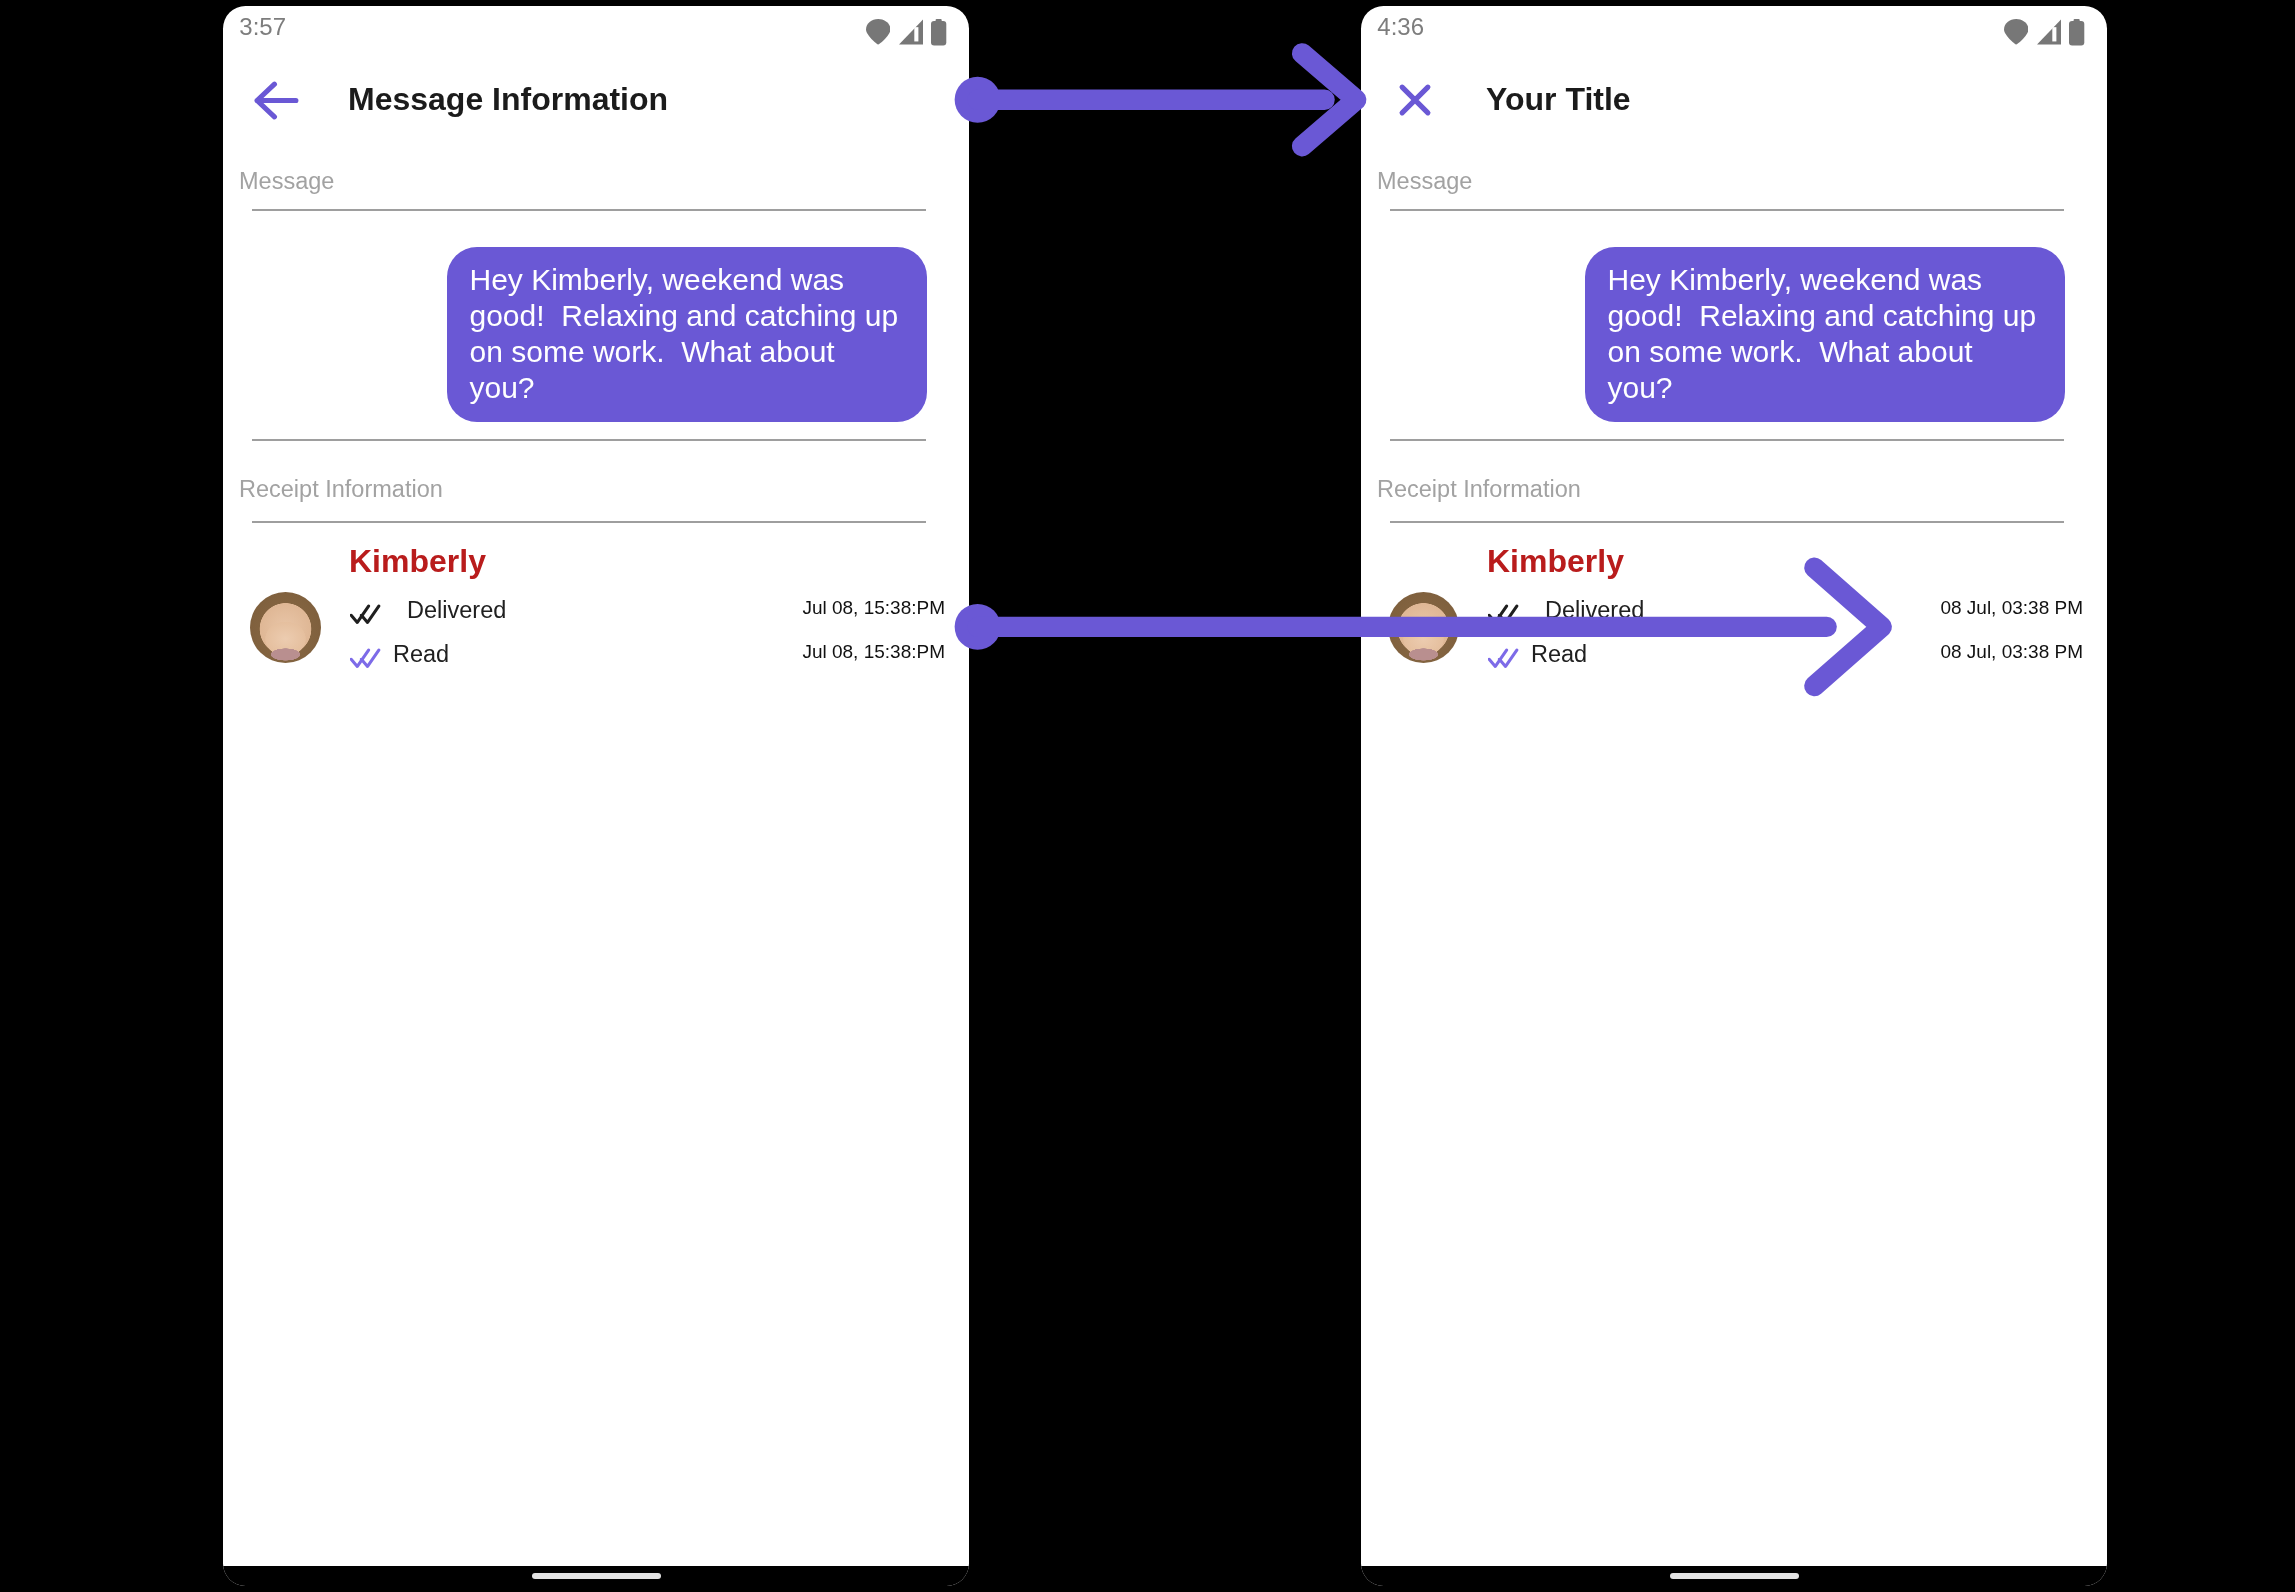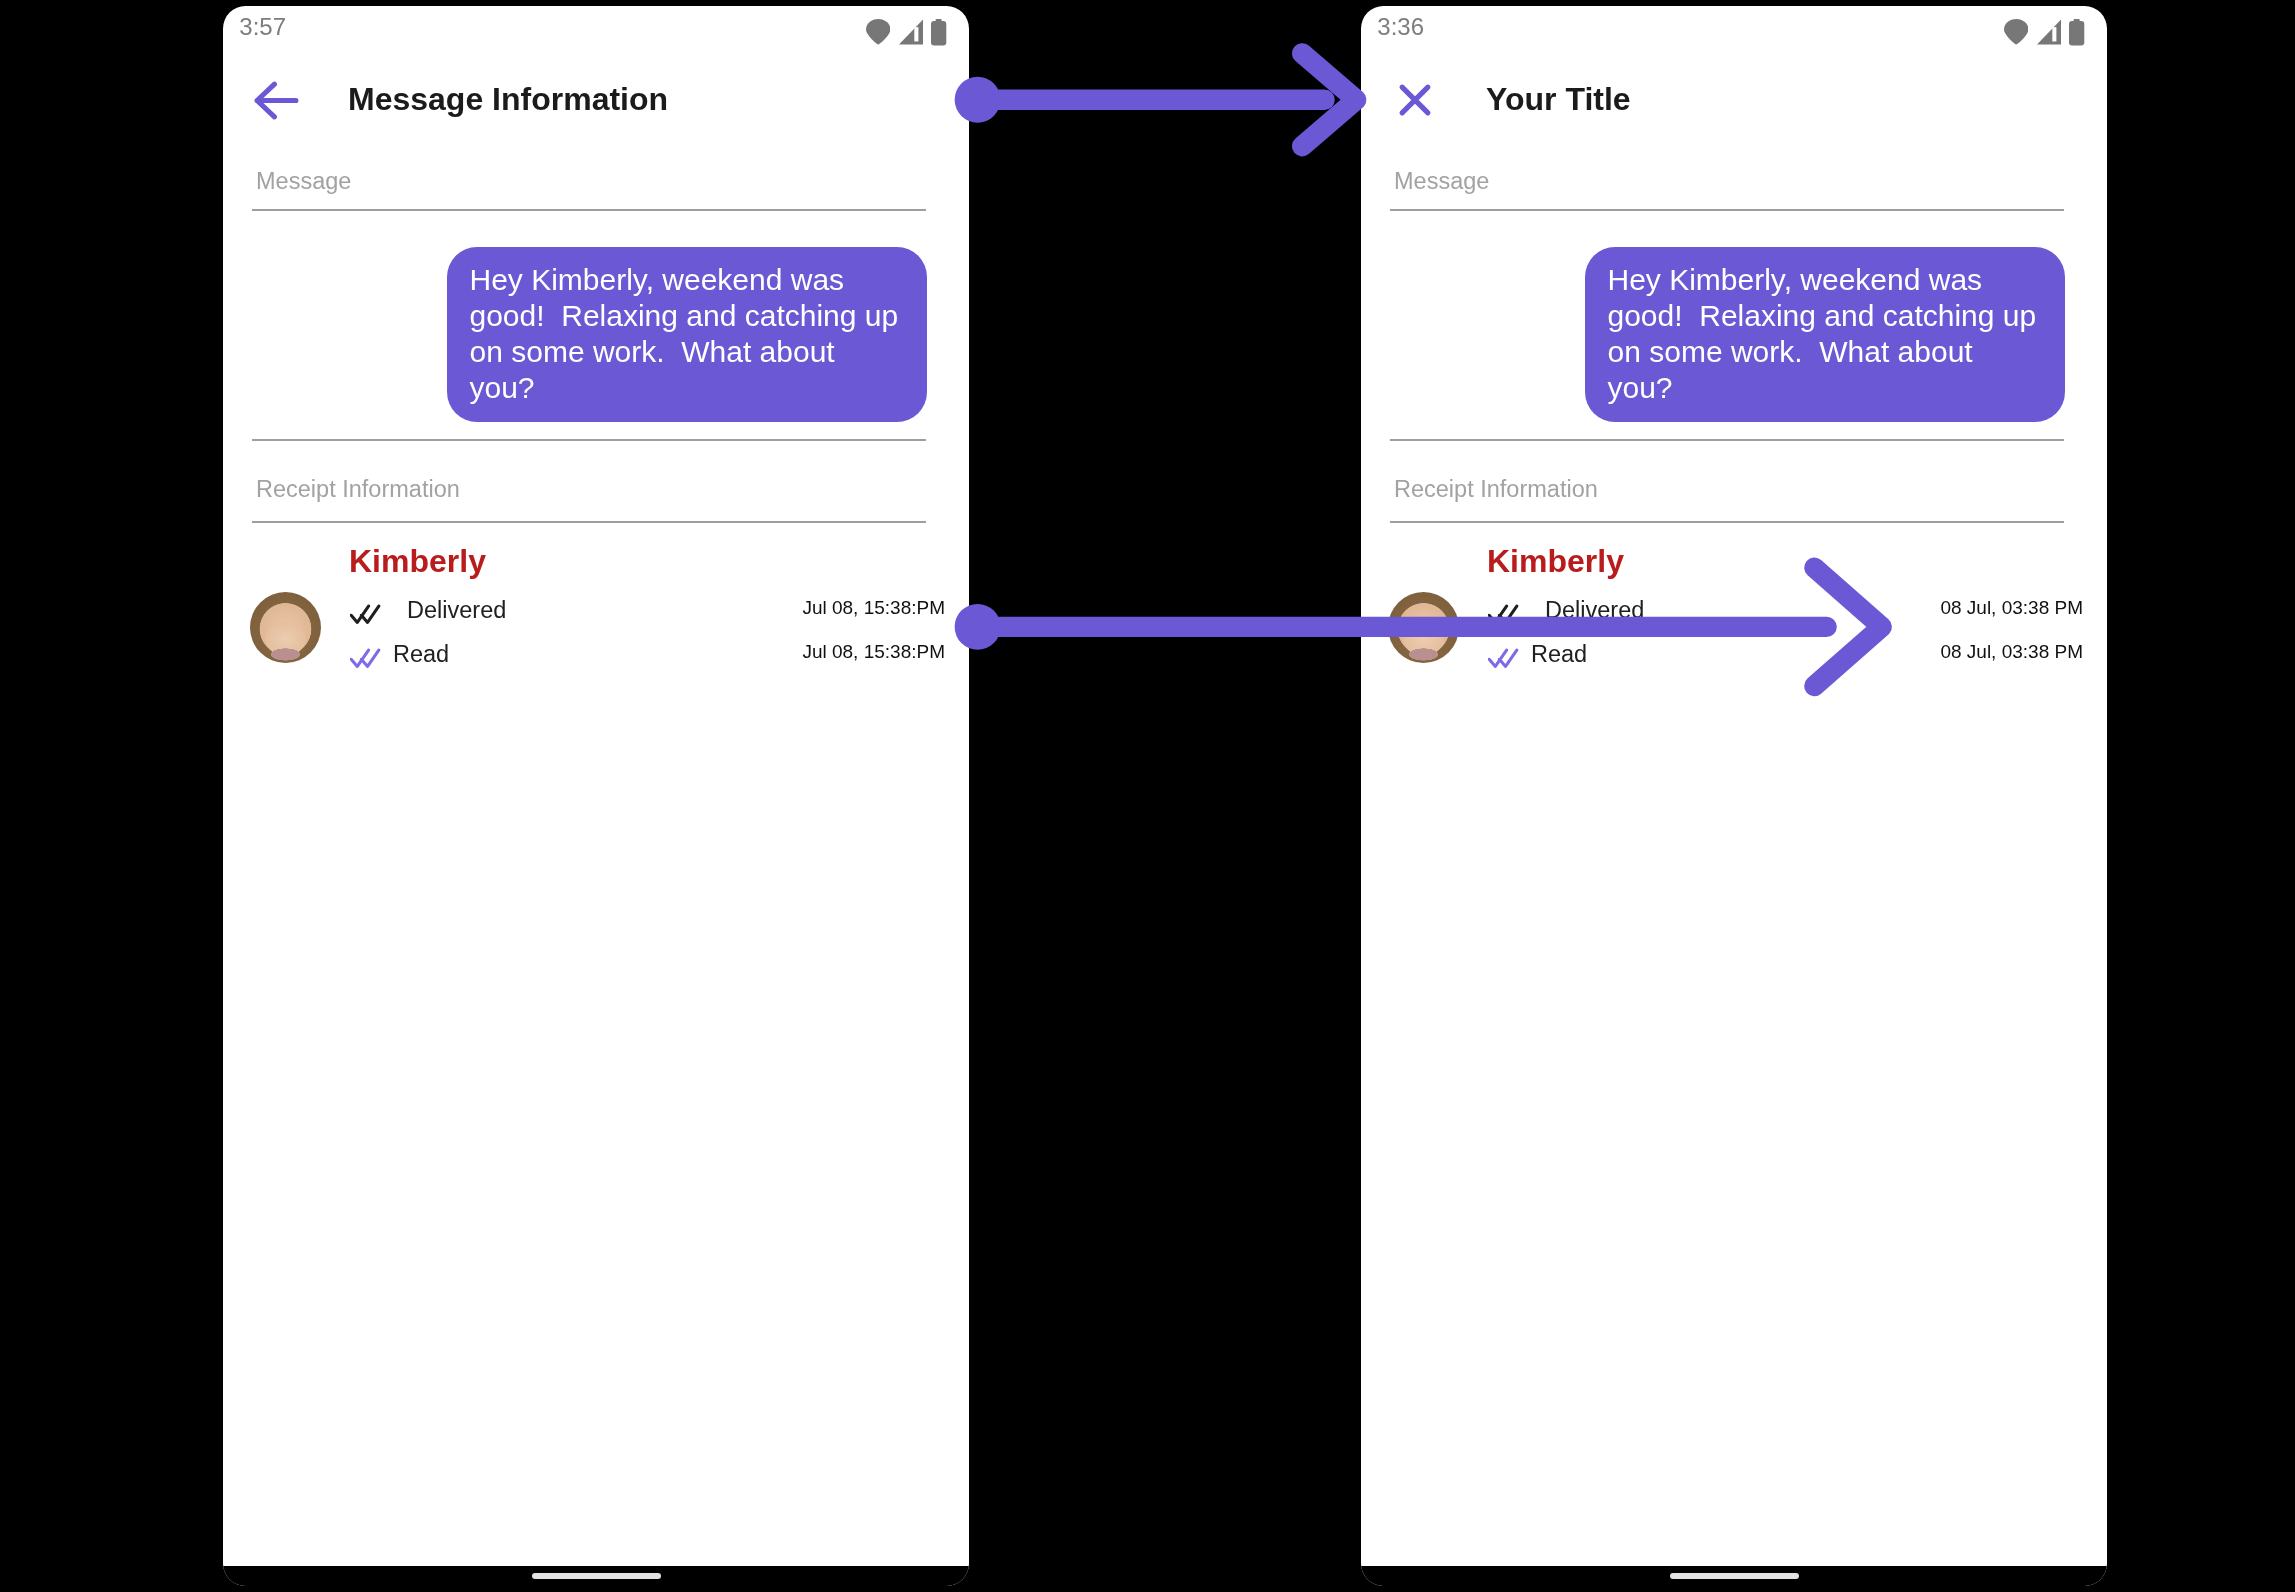--- a/index.html
+++ b/index.html
@@ -13,21 +13,21 @@
        font-family:"Liberation Sans",sans-serif;position:relative;overflow:hidden;}
   .phone{position:absolute;top:6.1px;width:746px;height:1580px;background:#fff;
          border-radius:22.5px;overflow:hidden;}
   .phone-left{left:223px;}
   .phone-right{left:1361px;}
   .status-time{position:absolute;left:16.3px;top:7.1px;font-size:24px;color:var(--status-gray);}
   .status-icons{position:absolute;right:22.5px;top:13.3px;display:flex;gap:8.2px;align-items:flex-start;}
   .nav-btn{position:absolute;left:29px;top:71px;width:49px;height:46px;display:flex;
            align-items:center;justify-content:center;cursor:pointer;background:none;border:none;padding:0;}
   .page-title{position:absolute;left:125px;top:75px;font-size:32px;font-weight:700;color:var(--text);}
-  .section-label{position:absolute;left:33px;font-size:23.5px;color:var(--label-gray);}
+  .section-label{position:absolute;left:16px;font-size:23.5px;color:var(--label-gray);}
   .lbl-message{top:162px;}
   .lbl-receipt{top:470px;}
   .divider{position:absolute;left:29px;width:674px;height:2px;background:var(--divider);}
   .div1{top:203px;} .div2{top:433px;} .div3{top:515px;}
   .bubble{position:absolute;left:224px;top:241px;width:480px;background:var(--accent);
           border-radius:30px;padding:15.3px 22.5px;color:var(--bubble-text);
           font-size:30px;line-height:36px;white-space:pre-wrap;}
   .contact-name{position:absolute;left:126px;top:537px;font-size:32px;font-weight:700;color:#b91c1c;}
   .avatar{position:absolute;left:26.5px;top:586px;width:71px;height:71px;border-radius:50%;
           background:
@@ -94,21 +94,21 @@
   </svg>
   <div class="receipt-row-status row2">Read</div>
   <div class="receipt-row-time row2">Jul 08, 15:38:PM</div>
 
   <div class="bottom-strip">
     <div class="home-indicator"></div>
   </div>
 </div>
 
 <div class="phone phone-right">
-  <div class="status-time">3:36</div>
+  <div class="status-time">4:36</div>
   <div class="status-icons">
     <svg width="24.5" height="25.5" viewBox="0 0 24 25">
         <path fill="#777" d="M12 0C5.4 0 0 4.6 0 10.2 0 15.6 10.2 24.4 12 25c1.8-.6 12-9.4 12-14.8C24 4.6 18.6 0 12 0Z"></path>
       </svg>
     <svg width="24.5" height="25.5" viewBox="0 0 24 25">
         <path fill="#777" d="M0 25 24 0v25H0Z"></path>
         <rect x="15" y="8" width="4" height="14" fill="#fff"></rect>
       </svg>
     <svg width="15.3" height="26.5" viewBox="0 0 15 26">
         <rect x="4.5" y="0" width="6" height="4" rx="1" fill="#777"></rect>

